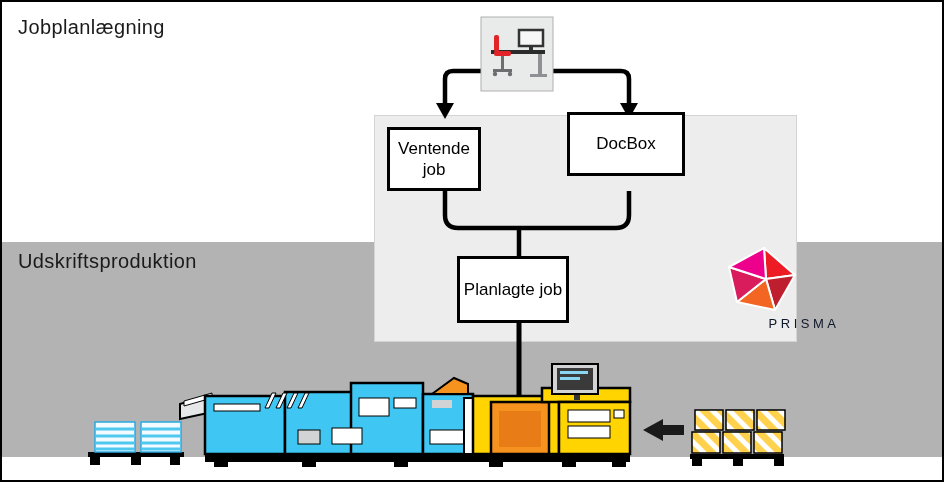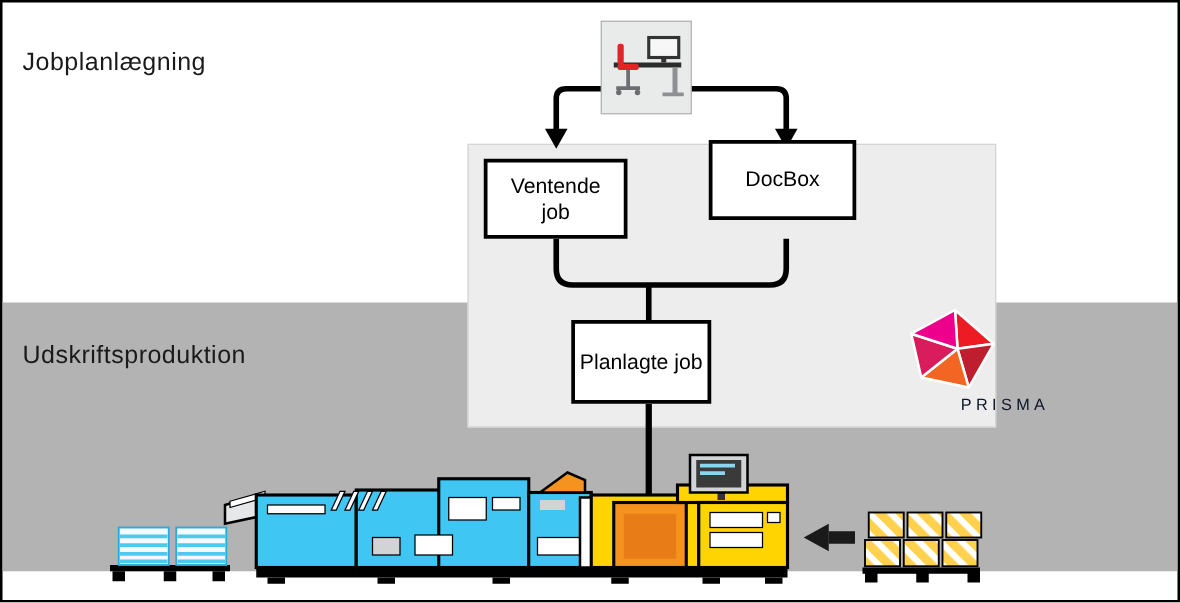--- a/index.html
+++ b/index.html
@@ -9,30 +9,30 @@
     font-family:"Liberation Sans",sans-serif;
   }
   .band{position:absolute;left:0;right:0;top:240px;height:215px;background:#b3b3b3;z-index:1;}
   .panel{
     position:absolute;left:372px;top:113px;width:423px;height:227px;
     background:#ededed;border:1px solid #d4d4d4;box-sizing:border-box;z-index:2;
   }
   .art{position:absolute;left:0;top:0;z-index:3;pointer-events:none;}
   .section-label{
     position:absolute;left:16px;font-size:20px;color:#1a1a1a;
-    letter-spacing:.4px;z-index:5;white-space:nowrap;margin-top:23px;
+    letter-spacing:.4px;z-index:5;white-space:nowrap;
   }
   #label-top{top:14px;}
   #label-bottom{top:248px;text-align:right;}
   .node{
     position:absolute;background:#fff;border:3px solid #000;box-sizing:border-box;
     display:flex;align-items:center;justify-content:center;text-align:center;
     font-size:17px;line-height:1.25;color:#000;z-index:4;
   }
-  #node-pending{left:385px;top:125px;width:115px;height:64px;padding:0 16px;}
+  #node-pending{left:385px;top:125px;width:94px;height:64px;padding:0 16px;}
   #node-docbox{left:565px;top:110px;width:118px;height:64px;}
   #node-planned{left:455px;top:254px;width:112px;height:67px;}
   .prisma-text{
     position:absolute;left:762px;top:314px;width:80px;text-align:center;
     font-size:13px;letter-spacing:3.5px;color:#0f172a;z-index:4;font-weight:500;
   }
 </style>
 </head>
 <body>
 

